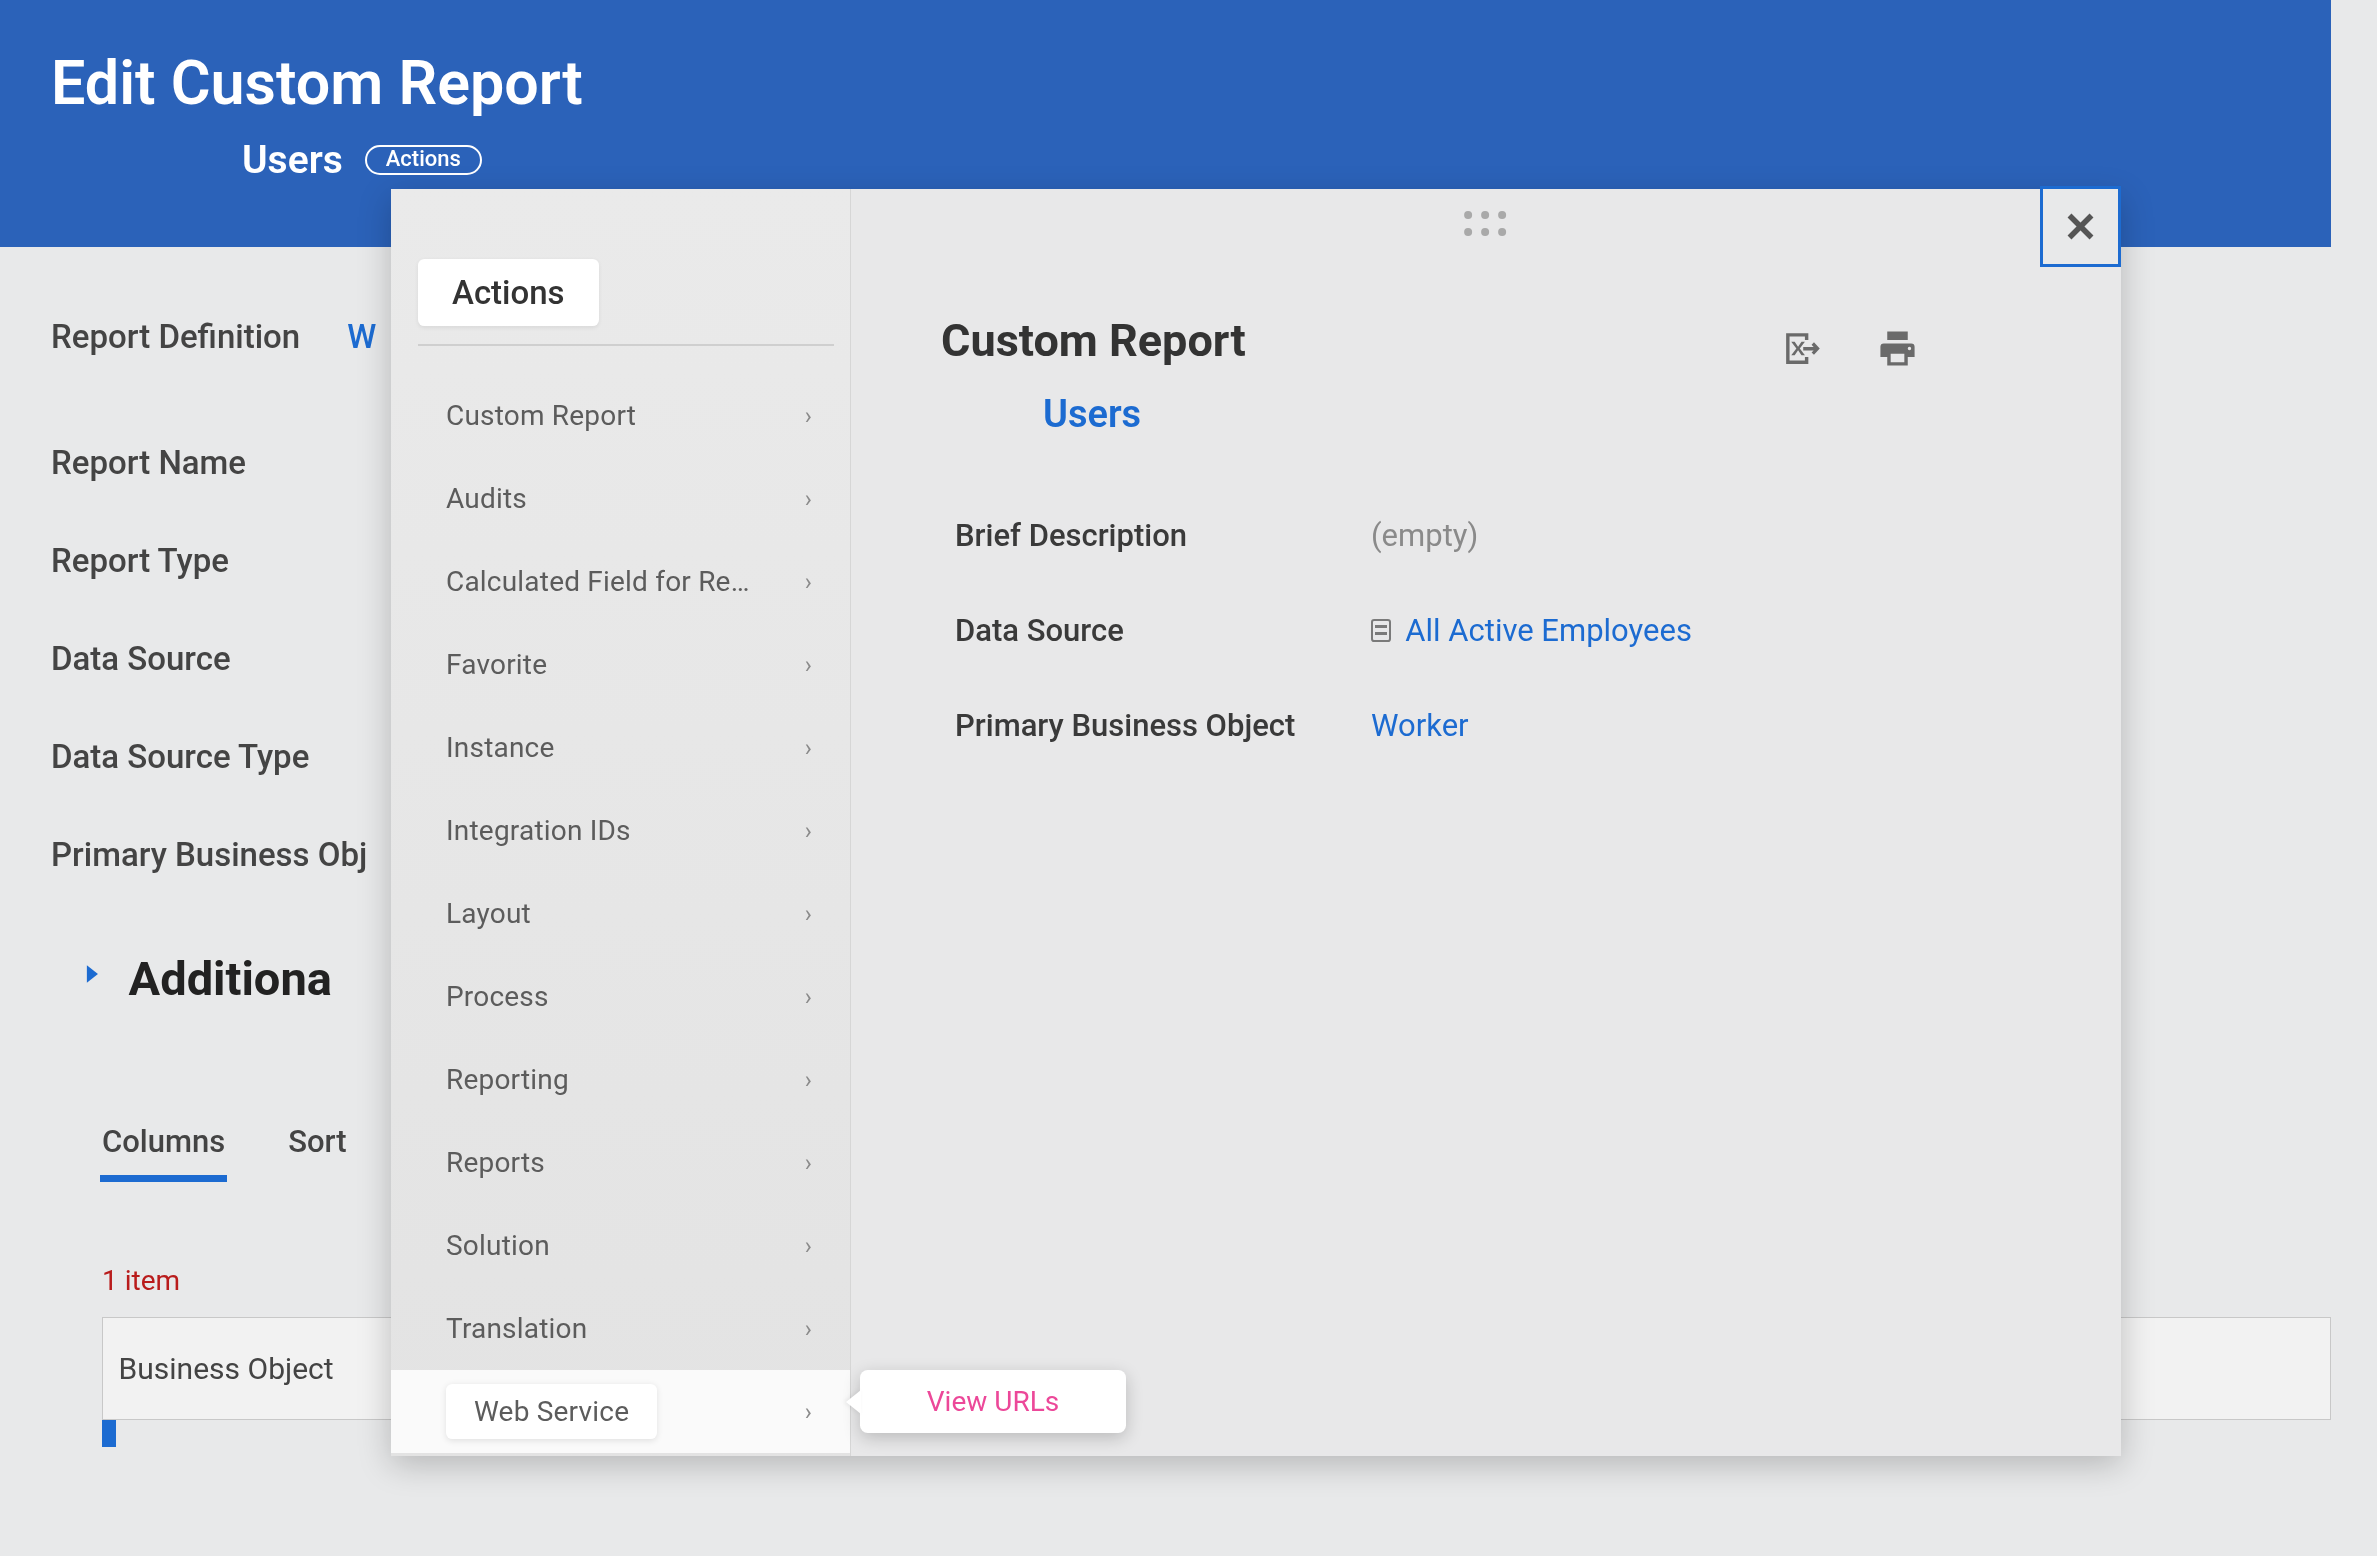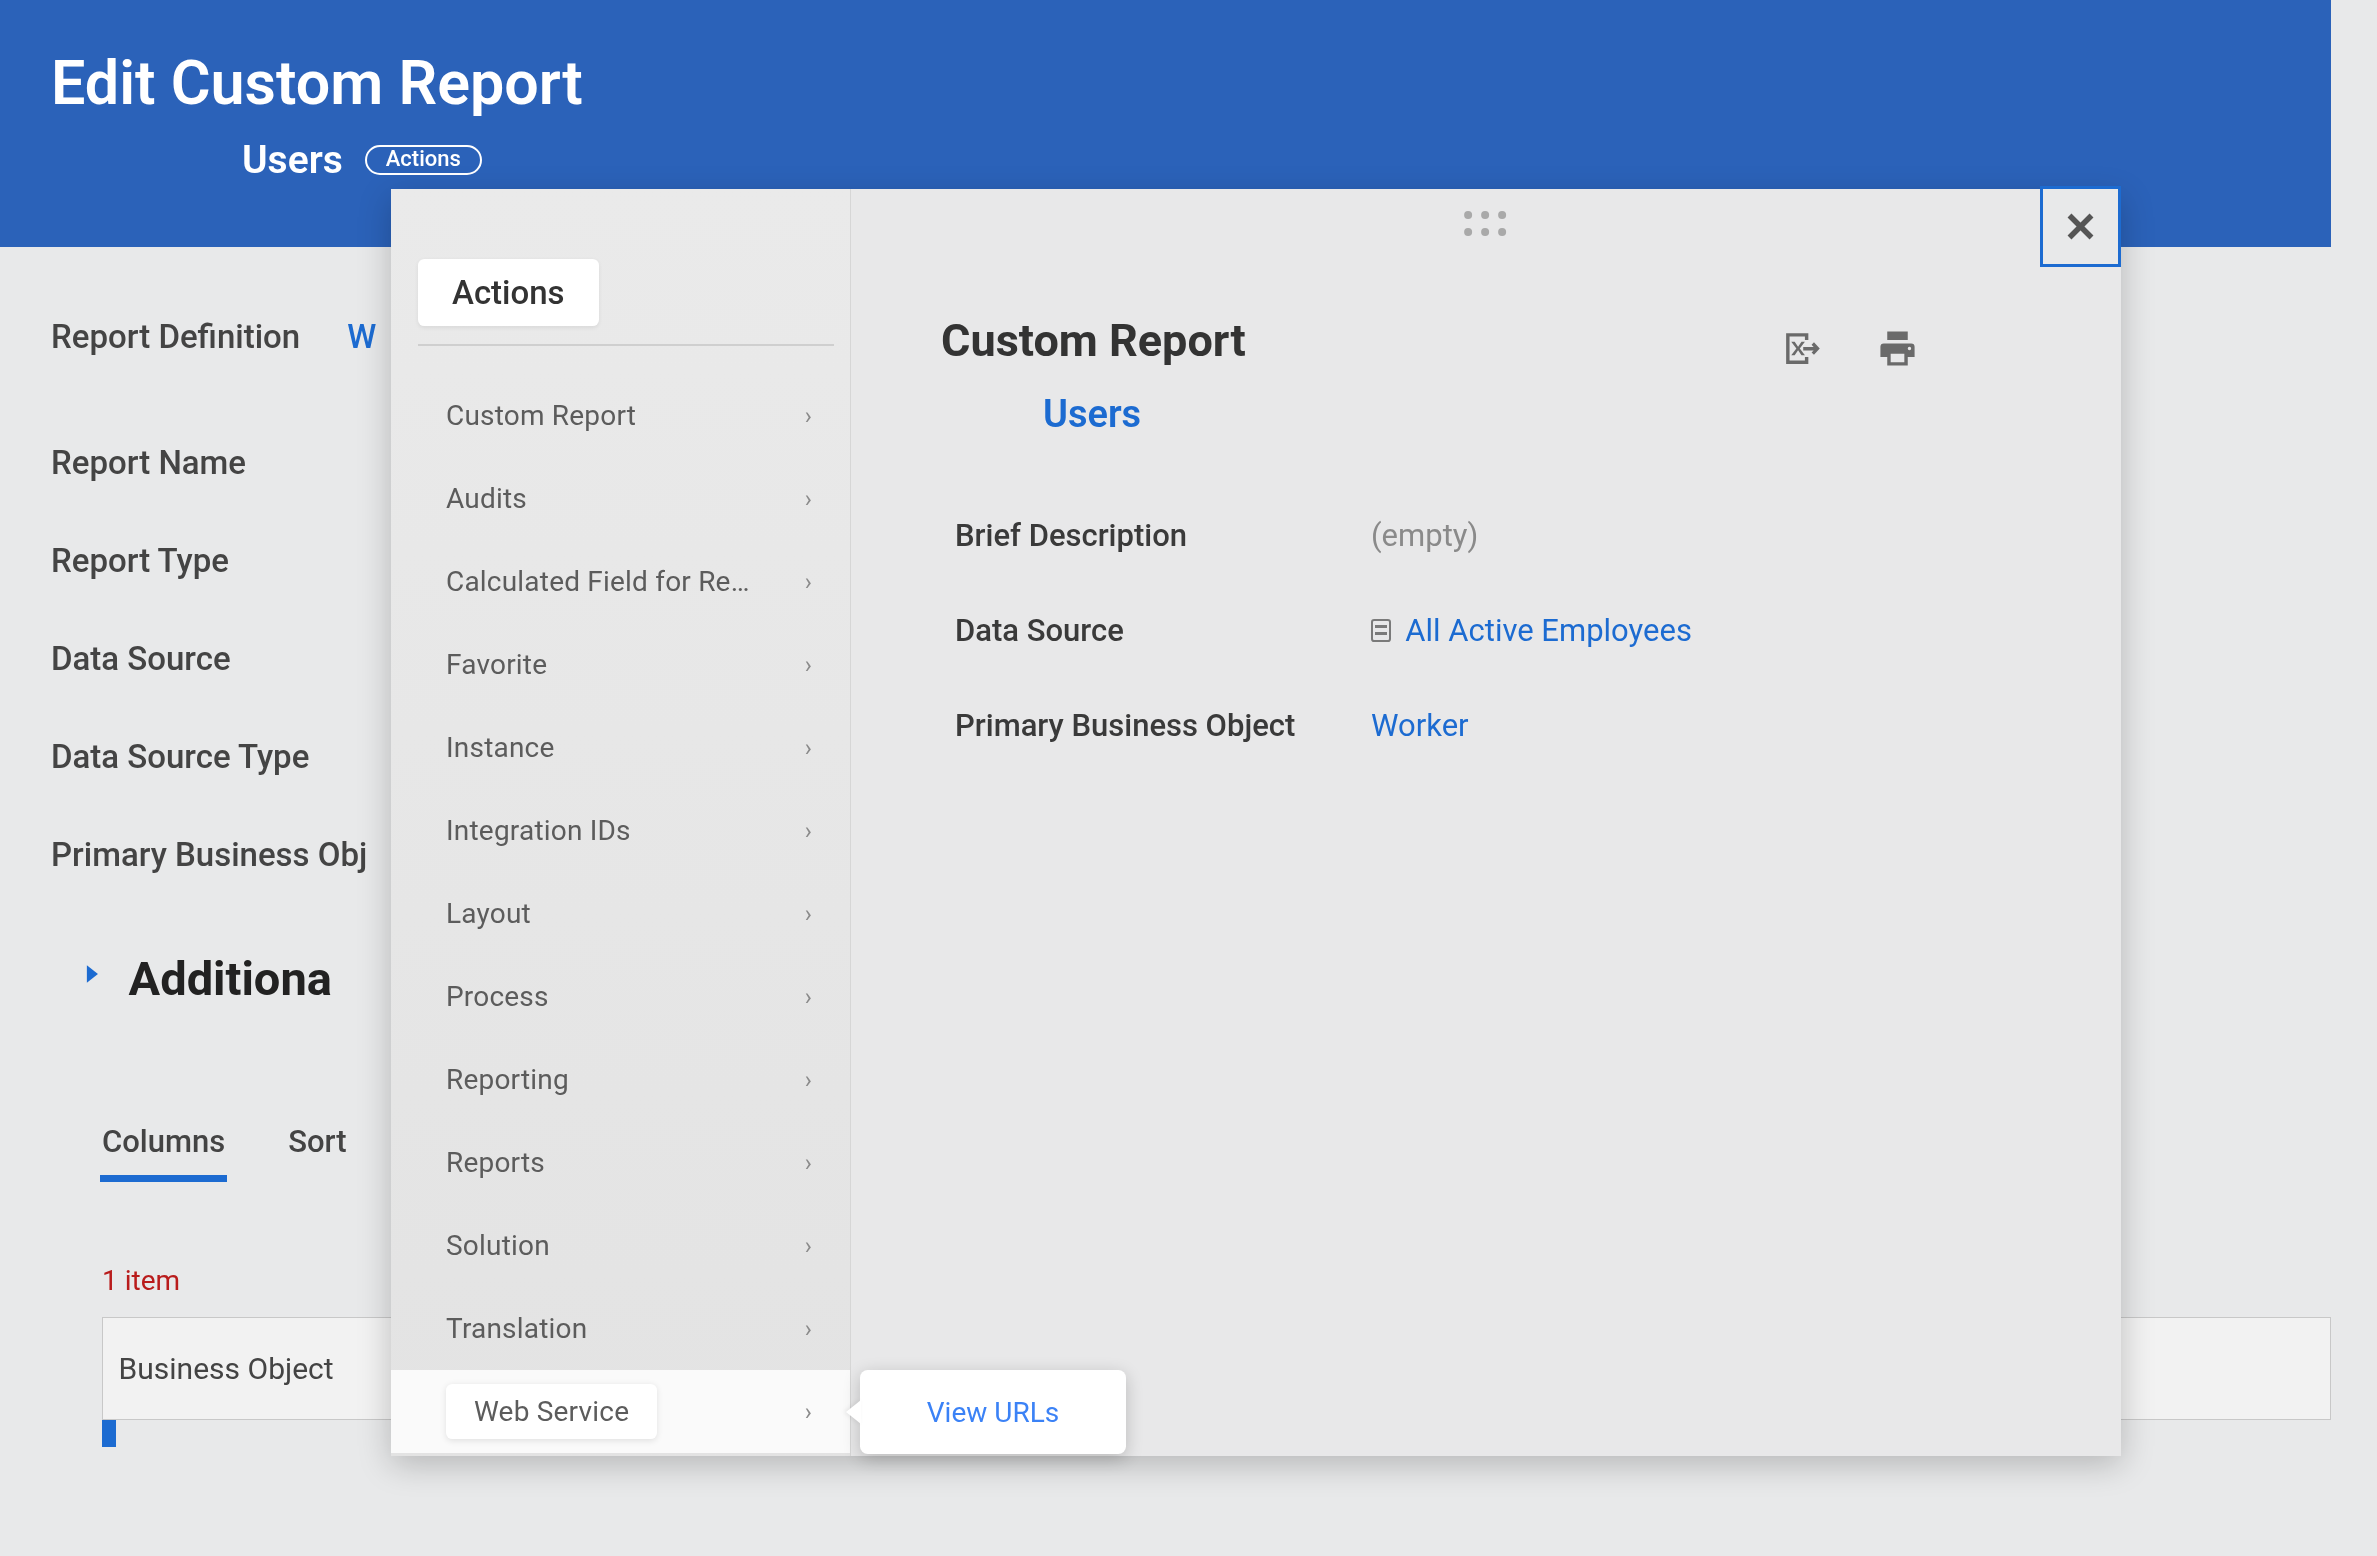--- a/index.html
+++ b/index.html
@@ -331,29 +331,29 @@
     justify-content: center;
   }
   .close-btn svg { width: 33px; height: 33px; stroke: #555; stroke-width: 4; }
 
   
   .submenu {
     position: absolute;
     left: 860px;
     top: 1370px;
     width: 266px;
-    height: 84px;
+    height: 63px;
     background: #fff;
     border-radius: 7.8px;
     box-shadow: 0 4.7px 17px rgba(0,0,0,0.20);
     display: flex;
     align-items: center;
     justify-content: center;
     font-size: 28px;
-    color: #3b82f6;
+    color: #ec4899;
   }
   .submenu::before {
     content: "";
     position: absolute;
     left: -14px;
     top: 50%;
     transform: translateY(-50%);
     width: 0; height: 0;
     border-top: 12.5px solid transparent;
     border-bottom: 12.5px solid transparent;

